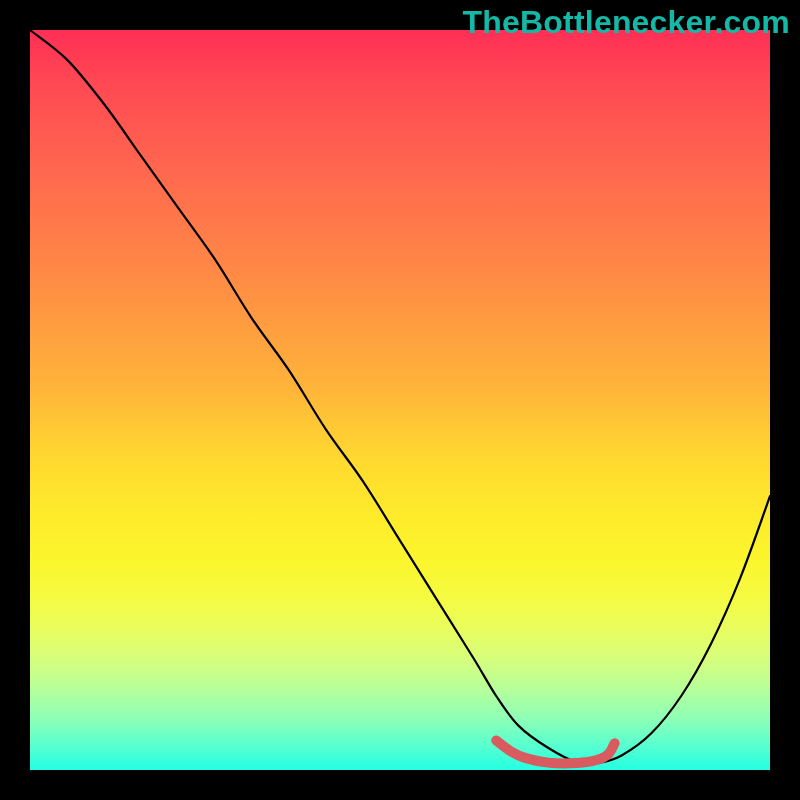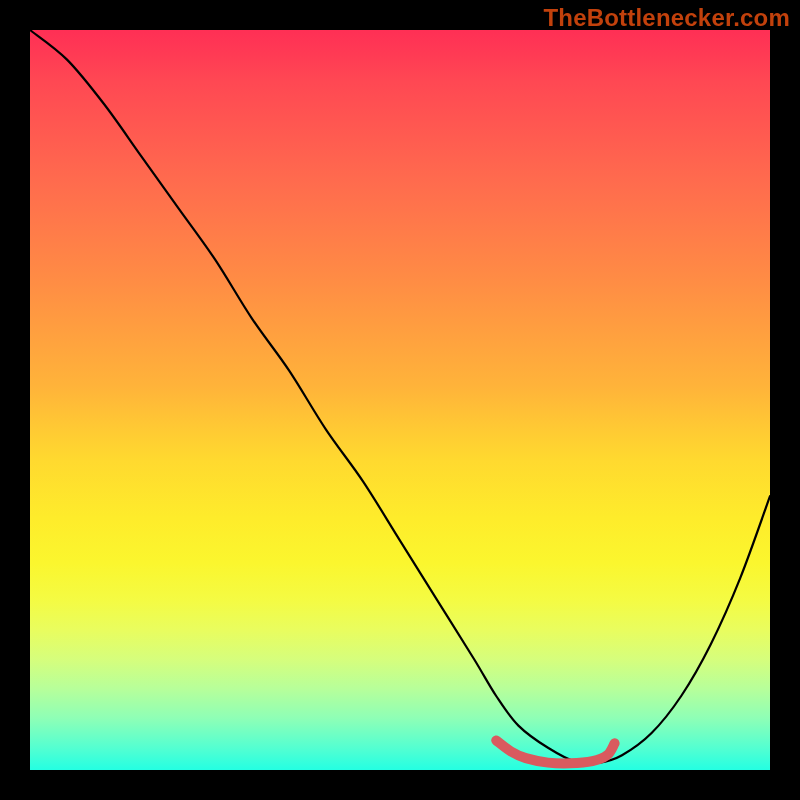--- a/index.html
+++ b/index.html
@@ -14,22 +14,22 @@
   .frame {
     position: relative;
     width: 800px;
     height: 800px;
     background: #000;
   }
   .attribution {
     position: absolute;
     top: 4px;
     right: 10px;
-    color: #c2410c;
-    font-size: 24px;
+    color: #14b8a6;
+    font-size: 32px;
     font-weight: 600;
     letter-spacing: 0.2px;
     z-index: 5;
   }
   
   .plot {
     position: absolute;
     left: 30px;
     top: 30px;
     width: 740px;

